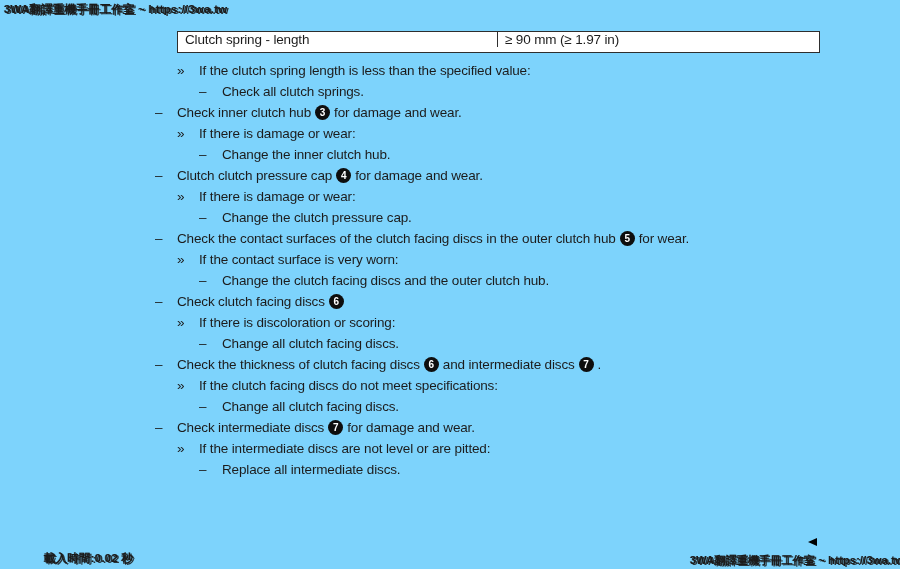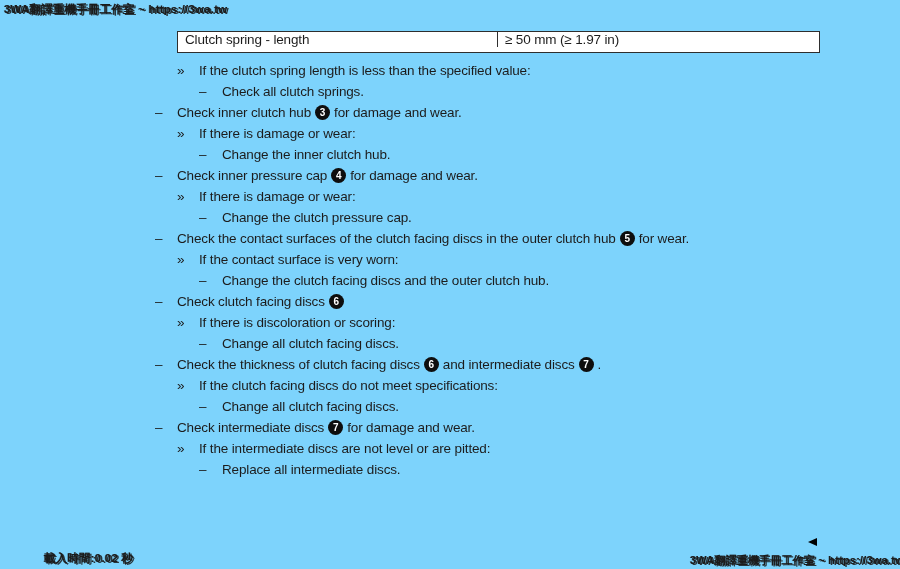--- a/index.html
+++ b/index.html
@@ -49,21 +49,21 @@
 </style>
 </head>
 <body>
 
 <div class="page">
   <div class="watermark wm-header">3WA翻譯重機手冊工作室 ~ https://3wa.tw</div>
 
   <div class="content" id="doc-content">
       <div class="spec-table">
         <div class="cell-left">Clutch spring - length</div>
-        <div class="cell-right">≥ 50 mm (≥ 1.97 in)</div>
+        <div class="cell-right">≥ 90 mm (≥ 1.97 in)</div>
       </div>
       <div class="row l2">
         <span class="marker">»</span>
         <span class="txt"><span>If the clutch spring length is less than the specified value:</span></span>
       </div>
       <div class="row l3">
         <span class="marker">–</span>
         <span class="txt"><span>Check all clutch springs.</span></span>
       </div>
       <div class="row l1">
@@ -73,21 +73,21 @@
       <div class="row l2">
         <span class="marker">»</span>
         <span class="txt"><span>If there is damage or wear:</span></span>
       </div>
       <div class="row l3">
         <span class="marker">–</span>
         <span class="txt"><span>Change the inner clutch hub.</span></span>
       </div>
       <div class="row l1">
         <span class="marker">–</span>
-        <span class="txt"><span>Check inner pressure cap</span><span class="badge">4</span><span>for damage and wear.</span></span>
+        <span class="txt"><span>Clutch clutch pressure cap</span><span class="badge">4</span><span>for damage and wear.</span></span>
       </div>
       <div class="row l2">
         <span class="marker">»</span>
         <span class="txt"><span>If there is damage or wear:</span></span>
       </div>
       <div class="row l3">
         <span class="marker">–</span>
         <span class="txt"><span>Change the clutch pressure cap.</span></span>
       </div>
       <div class="row l1">

